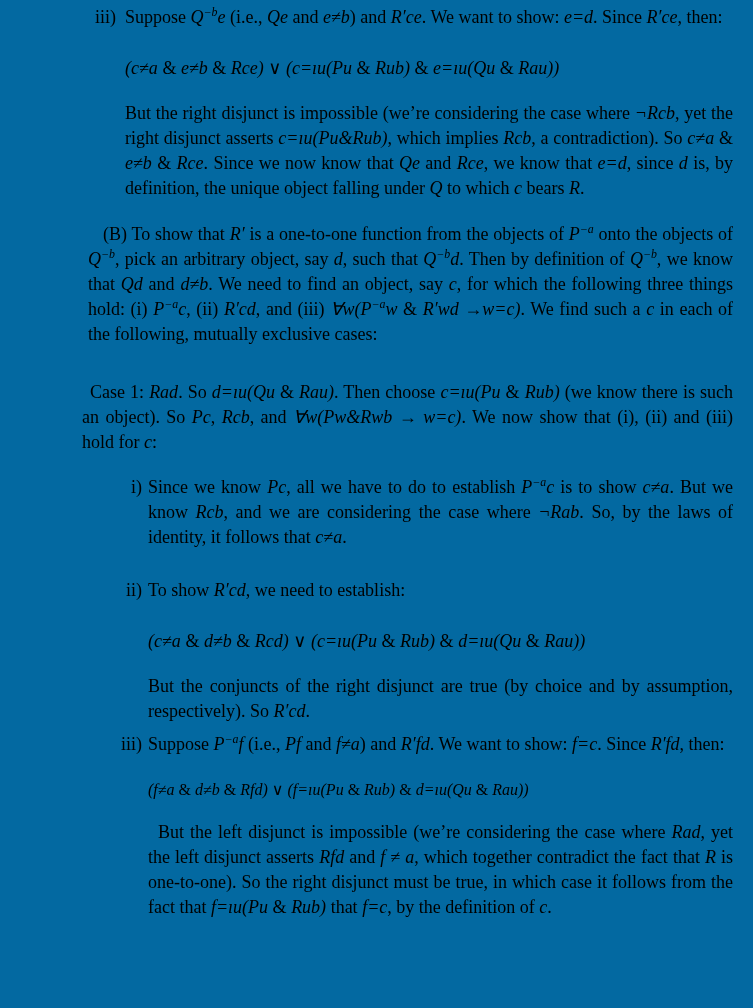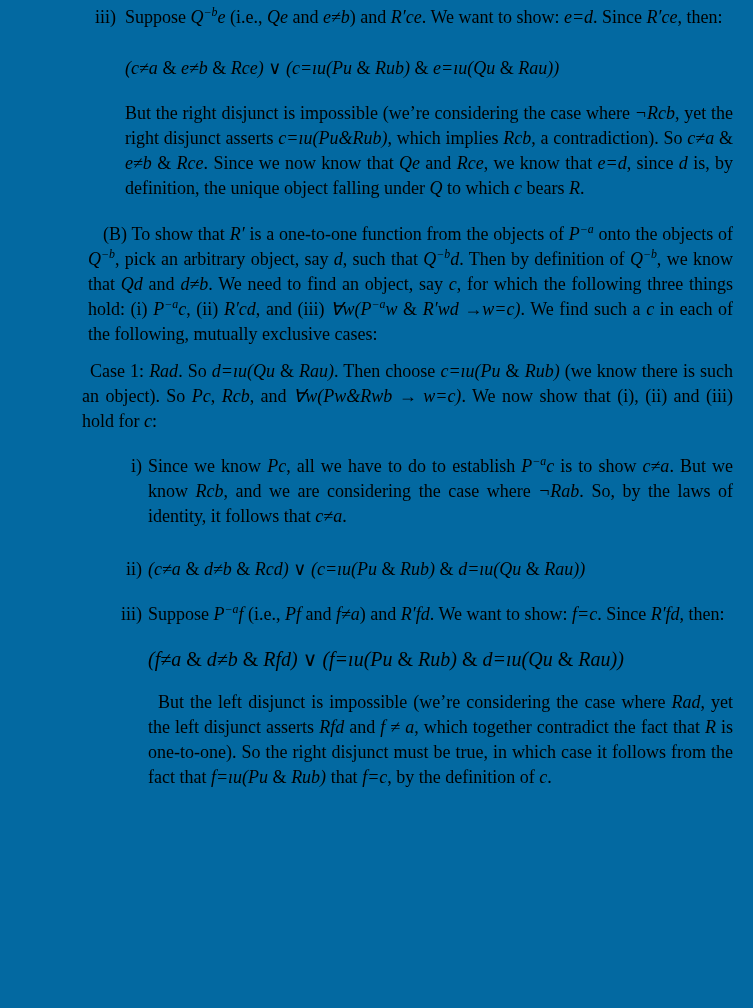--- a/index.html
+++ b/index.html
@@ -15,23 +15,23 @@
   p{margin:0;text-align:justify;}
   .m{font-style:italic;}
   sup{font-size:66%;line-height:0;}
   
   .li1{position:relative;padding-left:53px;}
   .li1 > .lbl{position:absolute;left:23px;top:0;text-align:left;}
   
   .li2{position:relative;padding-left:76px;}
   .li2 > .lbl{position:absolute;left:30px;top:0;width:40px;text-align:right;}
   .formula{text-align:left;text-indent:0;margin:26px 0 20px 0;}
-  .formula-small{font-size:20px;line-height:21px;margin:22px 0 2px 0;}
+  .formula-small{font-size:16px;line-height:21px;margin:22px 0 2px 0;}
   .pB{margin-top:21px;text-indent:15px;margin-left:16px;}
-  .case{margin-left:10px;margin-top:12px;text-indent:8px;}
+  .case{margin-left:10px;margin-top:33px;text-indent:8px;}
   .mt20{margin-top:20px;}
   .mt18{margin-top:18px;}
   .mt12{margin-top:28px;}
   .mt8{margin-top:8px;}
   .indent10{text-indent:10px;}
 </style>
 </head>
 <body>
 
 <div class="page">
@@ -48,21 +48,23 @@
 
     <p class="case"><span>Case 1: </span><span class="m">Rad</span><span>. So </span><span class="m">d=ıu(Qu</span><span> &amp; </span><span class="m">Rau)</span><span>. Then choose </span><span class="m">c=ıu(Pu</span><span> &amp; </span><span class="m">Rub)</span><span> (we know there is such an object). So </span><span class="m">Pc</span><span>, </span><span class="m">Rcb</span><span>, and </span><span class="m">∀w(Pw&amp;Rwb → w=c)</span><span>. We now show that (i), (ii) and (iii) hold for </span><span class="m">c</span><span>:</span></p>
 
     <div class="li2 mt20">
       <span class="lbl">i)</span>
       <p><span>Since we know </span><span class="m">Pc</span><span>, all we have to do to establish </span><span class="m">P<sup>−a</sup>c</span><span> is to show </span><span class="m">c≠a</span><span>. But we know </span><span class="m">Rcb</span><span>, and we are considering the case where </span><span class="m">¬Rab</span><span>. So, by the laws of identity, it follows that </span><span class="m">c≠a</span><span>.</span></p>
     </div>
 
     <div class="li2 mt12">
       <span class="lbl">ii)</span>
+      <p><span>To show </span><span class="m">R′cd</span><span>, we need to establish:</span></p>
       <p class="formula"><span></span><span class="m">(c≠a</span><span> &amp; </span><span class="m">d≠b</span><span> &amp; </span><span class="m">Rcd)</span><span> ∨ </span><span class="m">(c=ıu(Pu</span><span> &amp; </span><span class="m">Rub)</span><span> &amp; </span><span class="m">d=ıu(Qu</span><span> &amp; </span><span class="m">Rau))</span><span></span></p>
+      <p class="mt18"><span>But the conjuncts of the right disjunct are true (by choice and by assumption, respectively). So </span><span class="m">R′cd</span><span>.</span></p>
     </div>
 
     <div class="li2 mt8">
       <span class="lbl">iii)</span>
       <p><span>Suppose </span><span class="m">P<sup>−a</sup>f</span><span> (i.e., </span><span class="m">Pf</span><span> and </span><span class="m">f≠a</span><span>) and </span><span class="m">R′fd</span><span>. We want to show: </span><span class="m">f=c</span><span>. Since </span><span class="m">R′fd</span><span>, then:</span></p>
       <p class="formula formula-small"><span></span><span class="m">(f≠a</span><span> &amp; </span><span class="m">d≠b</span><span> &amp; </span><span class="m">Rfd)</span><span> ∨ </span><span class="m">(f=ıu(Pu</span><span> &amp; </span><span class="m">Rub)</span><span> &amp; </span><span class="m">d=ıu(Qu</span><span> &amp; </span><span class="m">Rau))</span><span></span></p>
       <p class="mt20 indent10"><span>But the left disjunct is impossible (we’re considering the case where </span><span class="m">Rad</span><span>, yet the left disjunct asserts </span><span class="m">Rfd</span><span> and </span><span class="m">f ≠ a</span><span>, which together contradict the fact that </span><span class="m">R</span><span> is one-to-one). So the right disjunct must be true, in which case it follows from the fact that </span><span class="m">f=ıu(Pu</span><span> &amp; </span><span class="m">Rub)</span><span> that </span><span class="m">f=c</span><span>, by the definition of </span><span class="m">c</span><span>.</span></p>
     </div>
 
   </div>

